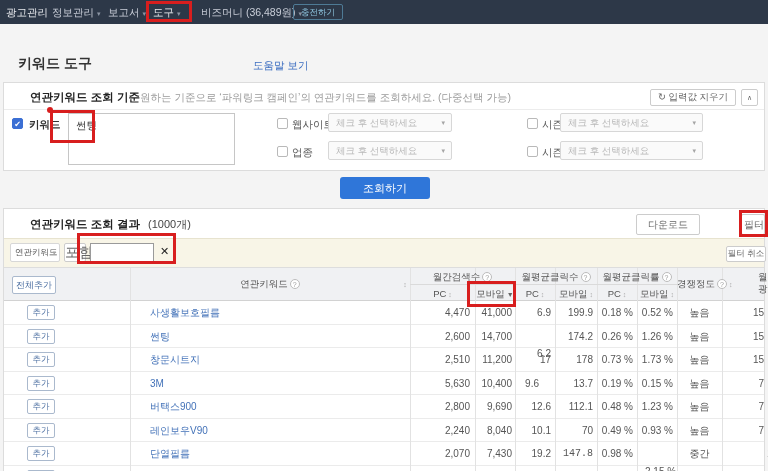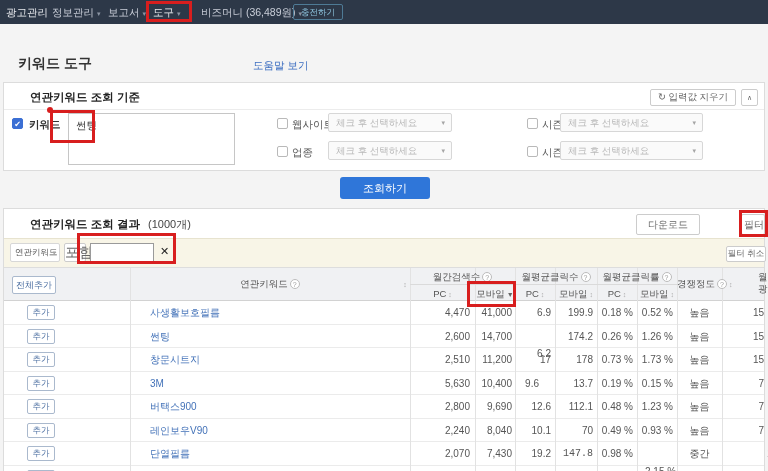--- a/index.html
+++ b/index.html
@@ -69,20 +69,21 @@
     <span class="nav-item" style="left:201px;"><span>비즈머니 (36,489원)</span><span class="nav-caret">▾</span></span>
     <button class="charge-btn">충전하기</button>
   </div>
 
   <span class="abs page-title" style="left:18px;top:55px;">키워드 도구</span>
   <span class="abs help-link" style="left:253px;top:59px;">도움말 보기</span>
 
   <div class="panel" style="left:3px;top:82px;width:762px;height:89px;"></div>
   <div class="abs" style="left:4px;top:109px;width:760px;height:1px;background:#ececec;z-index:2;"></div>
   <span class="abs sec-title" style="left:30px;top:90px;z-index:3;">연관키워드 조회 기준</span>
+  <span class="abs sec-desc" style="left:140px;top:91px;z-index:3;">원하는 기준으로 ‘파워링크 캠페인’의 연관키워드를 조회하세요. (다중선택 가능)</span>
   <button class="btn" style="left:650px;top:89px;width:86px;height:17px;font-size:9.5px;z-index:3;"><span>↻</span> <span>입력값 지우기</span></button>
   <button class="btn" style="left:741px;top:89px;width:17px;height:17px;font-size:7px;z-index:3;"><span>∧</span></button>
 
   <span class="cb checked" style="left:12px;top:118px;z-index:3;">✔</span>
   <span class="cb-label" style="left:29px;top:118px;font-weight:bold;color:#333;z-index:3;">키워드</span>
   <textarea class="keyword-box" style="z-index: 3;">썬팅</textarea>
 
   <span class="cb" style="left:277px;top:118px;z-index:3;"></span>
   <span class="cb-label" style="left:292px;top:118px;z-index:3;">웹사이트</span>
   <div class="sel" style="left:328px;top:113px;width:124px;z-index:3;"><span>체크 후 선택하세요</span><span class="sel-caret">▾</span></div>

